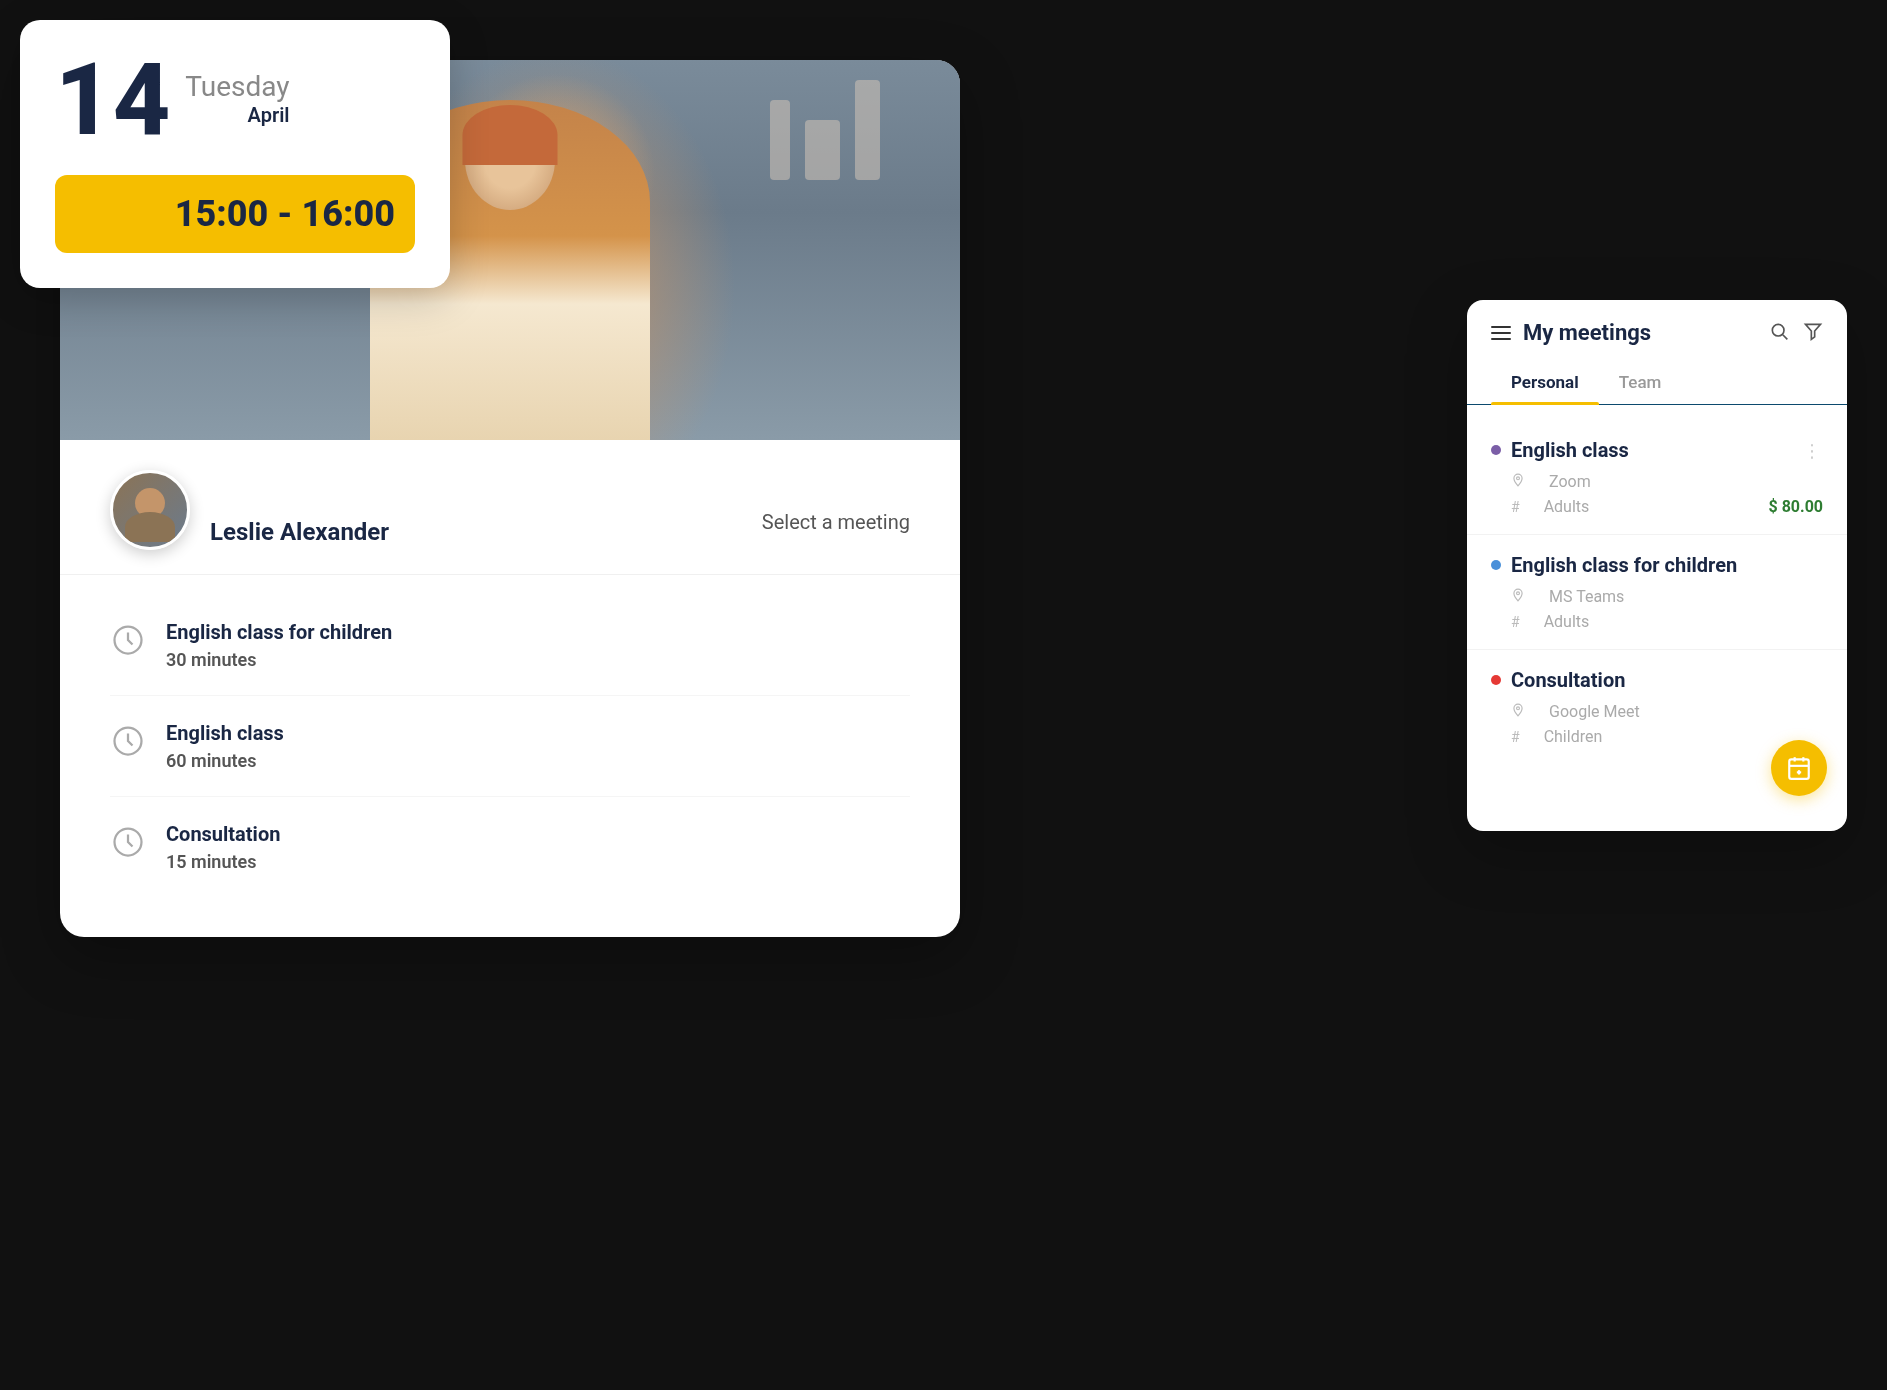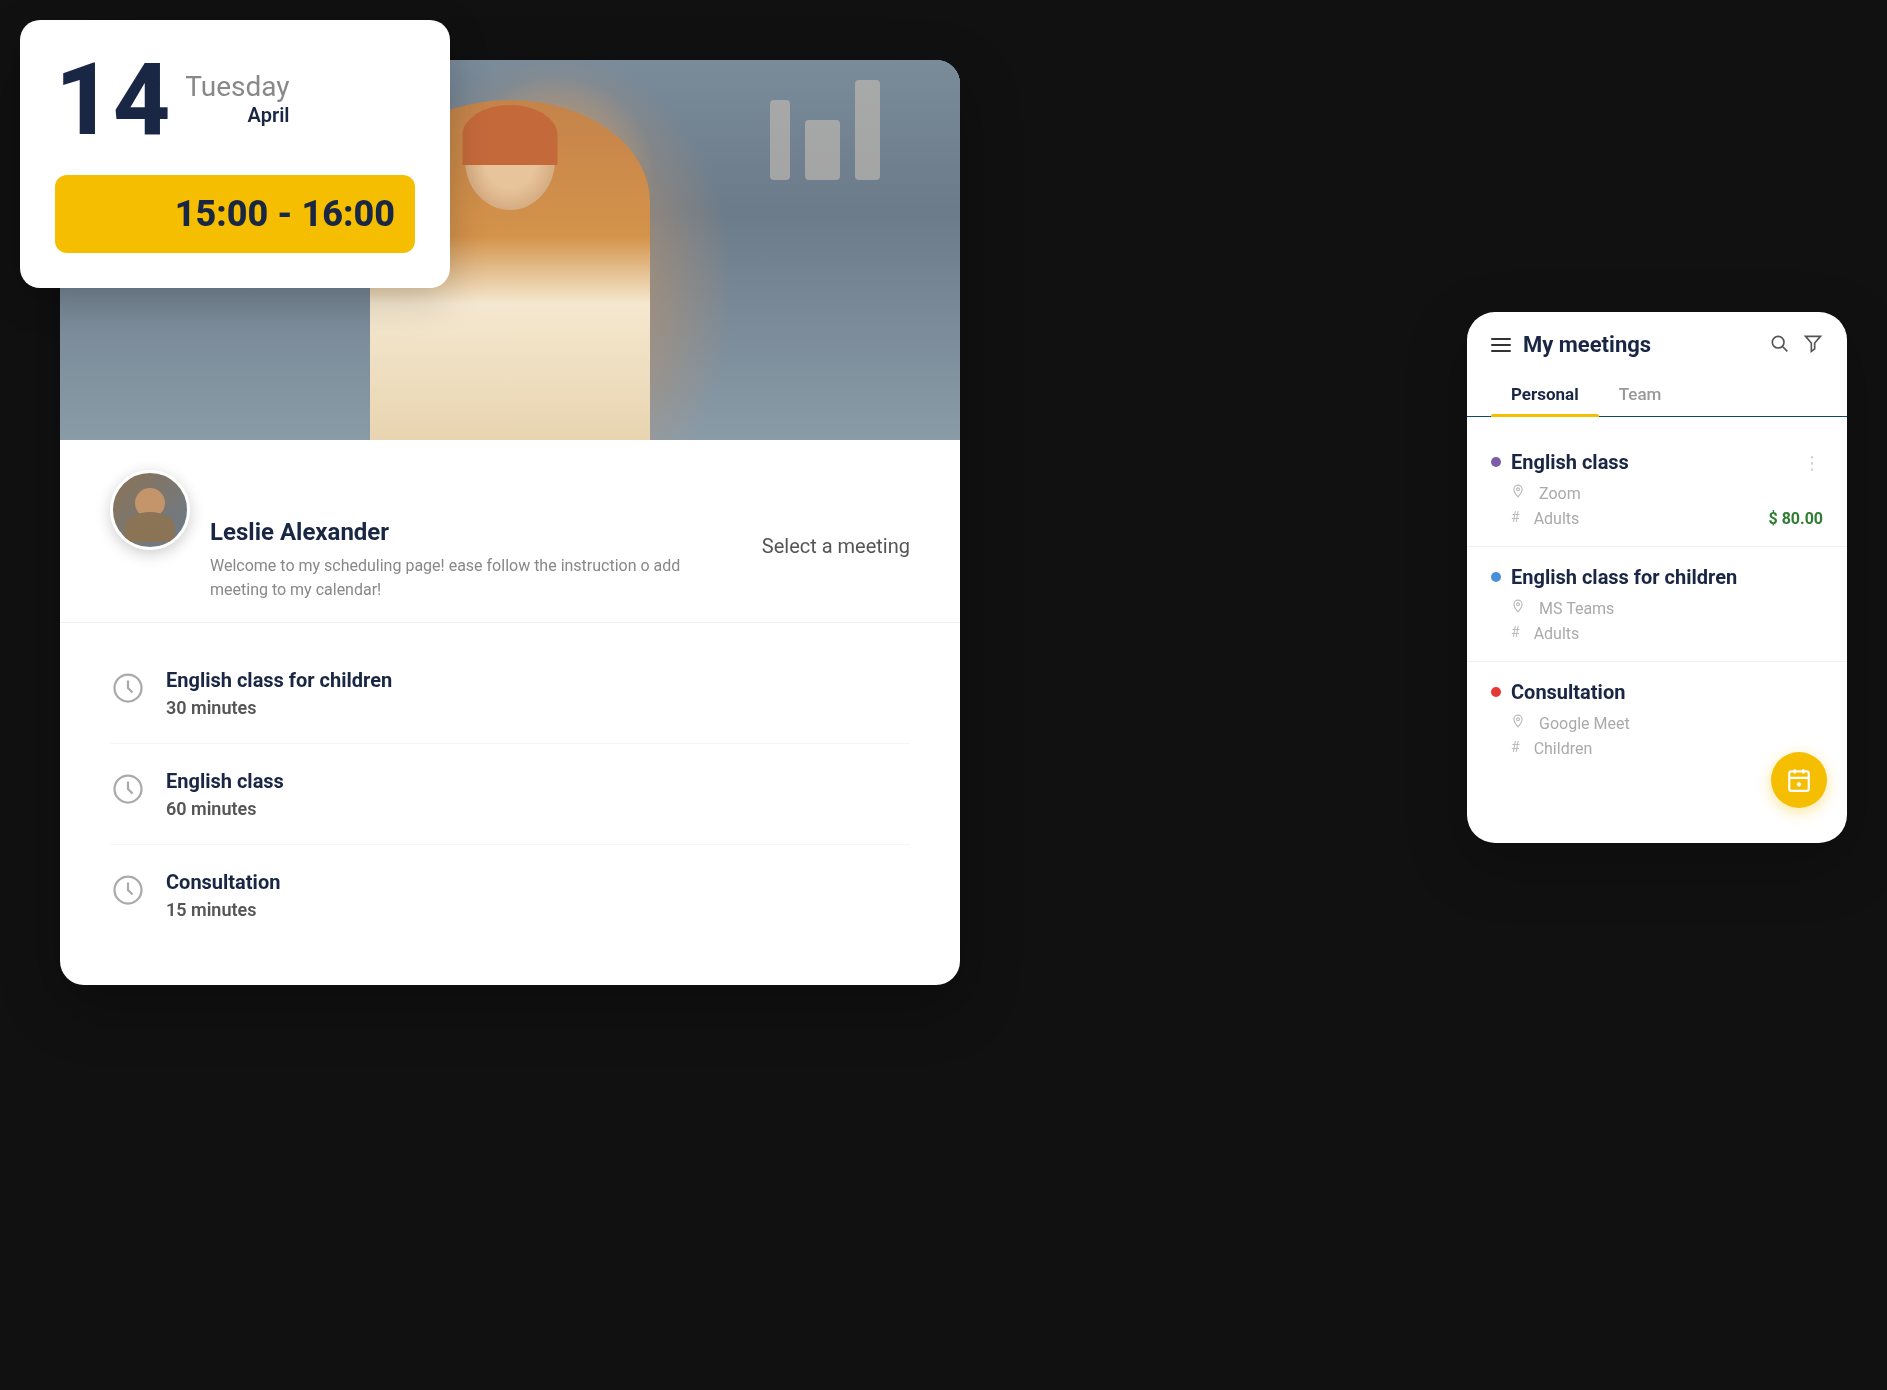--- a/index.html
+++ b/index.html
@@ -271,25 +271,25 @@
 
     .meeting-duration {
       font-size: 18px;
       color: #555;
       font-weight: 600;
     }
 
     
     .meetings-panel {
       position: absolute;
-      top: 312px;
+      top: 300px;
       right: 40px;
       width: 380px;
       background: #fff;
-      border-radius: 28px;
+      border-radius: 16px;
       box-shadow: 0 20px 60px rgba(0,0,0,0.25);
       overflow: hidden;
       z-index: 20;
     }
 
     .panel-header {
       padding: 20px 24px 0;
       display: flex;
       align-items: center;
       justify-content: space-between;
@@ -421,22 +421,22 @@
 
     .panel-meeting-details {
       padding-left: 20px;
       display: flex;
       flex-direction: column;
       gap: 6px;
     }
 
     .detail-row {
       display: flex;
-      align-items: flex-start;
-      gap: 14px;
+      align-items: center;
+      gap: 24px;
     }
 
     .detail-icon {
       font-size: 15px;
       color: #bbb;
     }
 
     .detail-label {
       font-size: 16px;
       color: #aaa;
@@ -498,21 +498,20 @@
       <div class="kitchen-item" style="width:20px;height:80px;"></div>
       <div class="kitchen-item" style="width:35px;height:60px;"></div>
       <div class="kitchen-item" style="width:25px;height:100px;"></div>
     </div>
   </div>
 
   <div class="profile-section">
     <div class="avatar"></div>
     <div class="profile-info">
       <div class="profile-name">Leslie Alexander</div>
-      <div class="profile-desc">Welcome to my scheduling page! ease follow the instruction o add  meeting to my calendar!</div>
     </div>
     <div class="select-meeting-btn">Select a meeting</div>
   </div>
 
   <div class="meeting-list">
     <div class="meeting-item">
       <div class="clock-icon">
         <svg viewBox="0 0 24 24" xmlns="http://www.w3.org/2000/svg">
           <circle cx="12" cy="12" r="9"></circle>
           <polyline points="12 7 12 12 15 15"></polyline>

